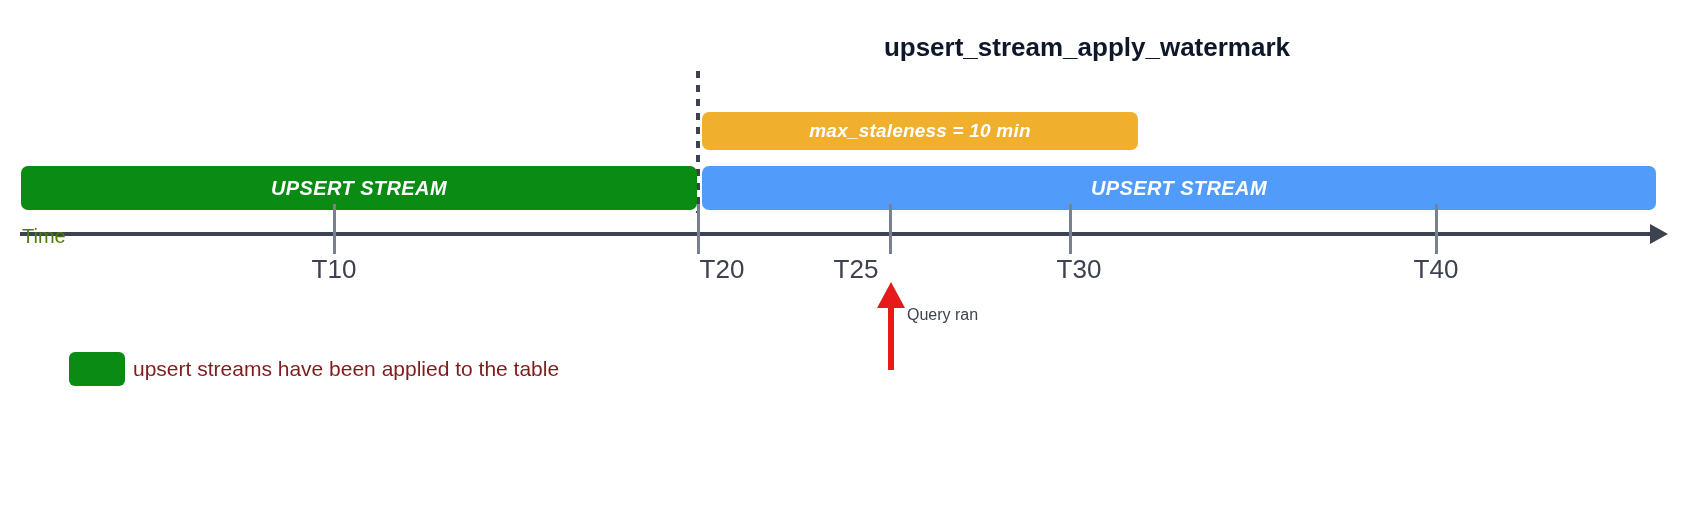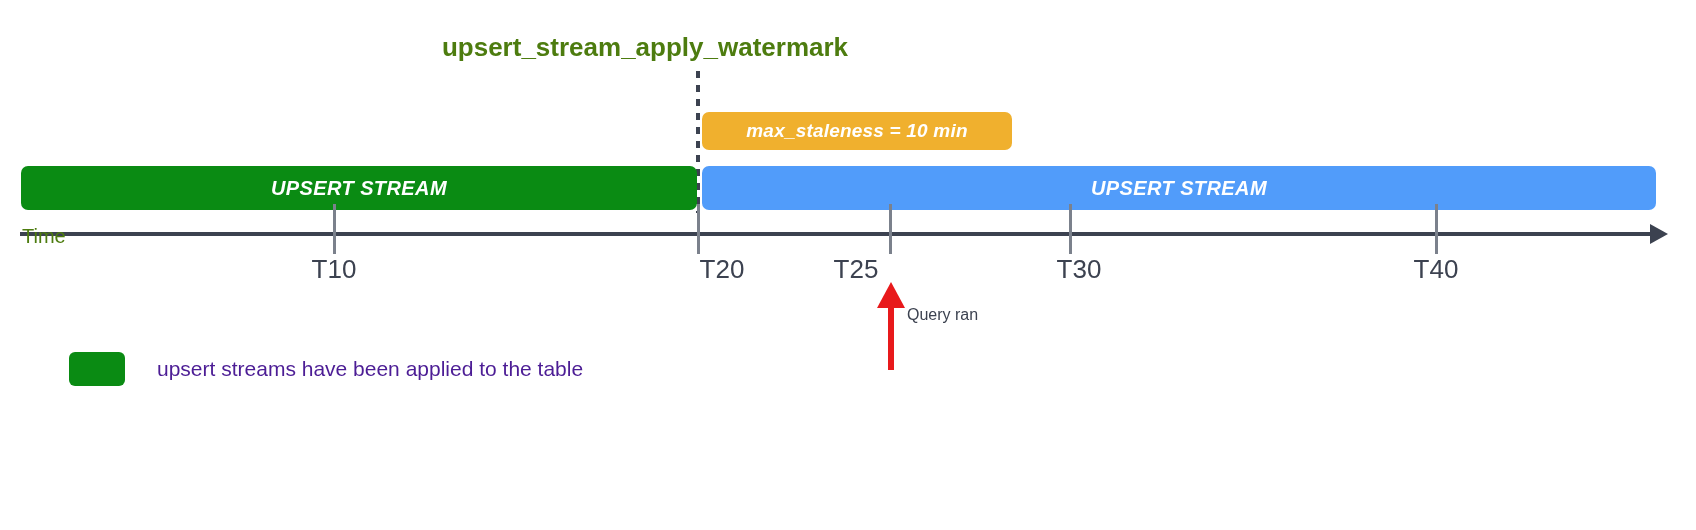--- a/index.html
+++ b/index.html
@@ -18,24 +18,24 @@
     background: #ffffff;
     overflow: hidden;
   }
 
   
   .title {
     position: absolute;
     left: 0;
     top: 32px;
     width: 1290px;
-    text-align: center;
+    text-align: right;
     font-size: 26px;
     font-weight: bold;
-    color: #4d7c0f;
+    color: #0f172a;
     letter-spacing: 0px;
     white-space: nowrap;
   }
 
   
   .watermark-line {
     position: absolute;
     left: 696px;
     top: 71px;
     width: 4px;
@@ -53,21 +53,21 @@
     justify-content: center;
     box-sizing: border-box;
     color: #ffffff;
     font-weight: bold;
     font-style: italic;
     white-space: nowrap;
   }
   .bar-staleness {
     left: 702px;
     top: 112px;
-    width: 310px;
+    width: 436px;
     height: 38px;
     background: #f0b02e;
     border-radius: 7px;
     font-size: 19px;
     letter-spacing: 0.2px;
   }
   .bar-green {
     left: 21px;
     top: 166px;
     width: 676px;
@@ -166,23 +166,23 @@
     display: flex;
     align-items: center;
   }
   .legend-swatch {
     width: 56px;
     height: 34px;
     border-radius: 6px;
     flex: 0 0 auto;
   }
   .legend-text {
-    margin-left: 32px;
+    margin-left: 8px;
     font-size: 21px;
-    color: #4c1d95;
+    color: #7f1d1d;
     white-space: nowrap;
   }
   .legend-0 { top: 352px; }
   .legend-1 { top: 412px; }
 </style>
 </head>
 <body>
 
 <div id="canvas">
 

